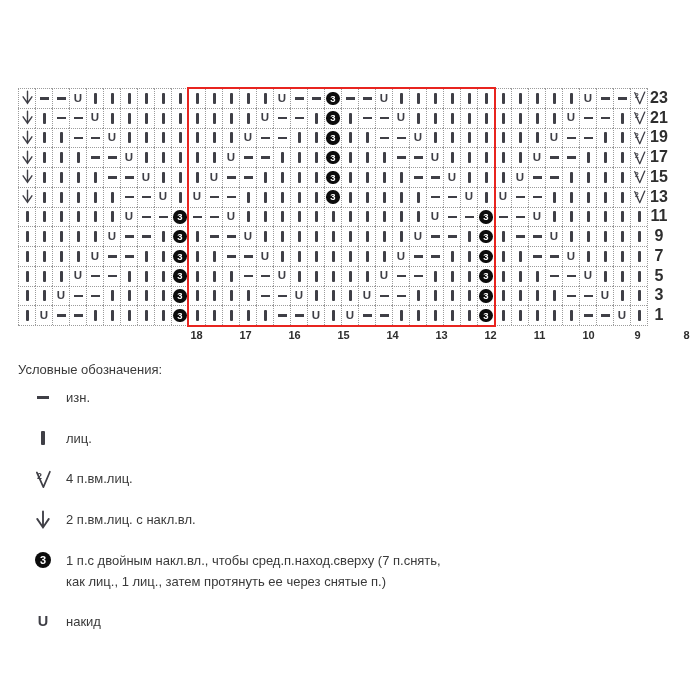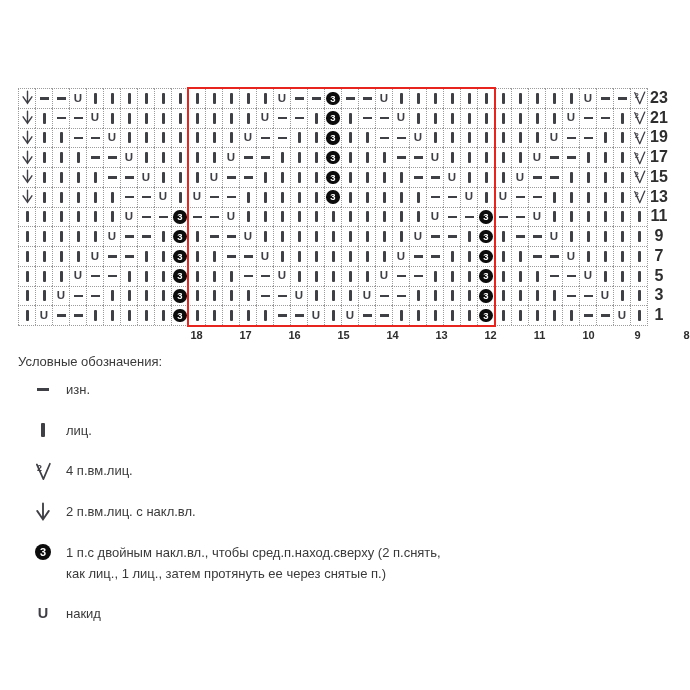--- a/index.html
+++ b/index.html
@@ -39,21 +39,21 @@
     width:20px; height:19.75px; display:flex; align-items:center; justify-content:center;
     font-size:16px; font-weight:bold; color:#2e2e2e;
   }
   .col-numbers {
     position:absolute; left:188px; top:329px;
     display:grid; grid-template-columns:repeat(18,17px);gap:32px;
   }
   .col-numbers span {
     text-align:center; font-size:11px; font-weight:bold; color:#2e2e2e;
   }
-  .legend { position:absolute; left:18px; top:354px; color:#3a3a3a; }
+  .legend { position:absolute; left:18px; top:362px; color:#3a3a3a; }
   .legend-title { font-size:13px; margin-bottom:11px; }
   .legend-item { display:flex; align-items:flex-start; margin-bottom:20px; min-height:17px; }
   .legend-sym {
     width:26px; margin-left:12px; margin-right:10px; min-height:18px;
     display:flex; align-items:center; justify-content:center; color:#3f3f46; flex:none;
   }
   .legend-label { font-size:13px; line-height:1.58; white-space:pre-line; max-width:470px; }
 </style>
 </head>
 <body>
@@ -1521,21 +1521,21 @@
                 <path d="M8 1.2 L8 13.4 M3.3 7.2 L8 14.1 L12.7 7.2" fill="none" stroke="currentColor" stroke-width="1.5" stroke-linecap="round"></path>
               </svg>
             </span>
           </span>
           <div class="legend-label">2 п.вм.лиц. с накл.вл.</div>
         </div>
         <div class="legend-item">
           <span class="legend-sym">
             <span class="sym sym-3 lg">3</span>
           </span>
-          <div class="legend-label">1 п.с двойным накл.вл., чтобы сред.п.наход.сверху (2 п.снять,
+          <div class="legend-label">1 п.с двойным накл.вл., чтобы сред.п.наход.сверху (7 п.снять,
 как лиц., 1 лиц., затем протянуть ее через снятые п.)</div>
         </div>
         <div class="legend-item">
           <span class="legend-sym">
             <span class="sym sym-U lg">U</span>
           </span>
           <div class="legend-label">накид</div>
         </div>
       </div>
   </div>

